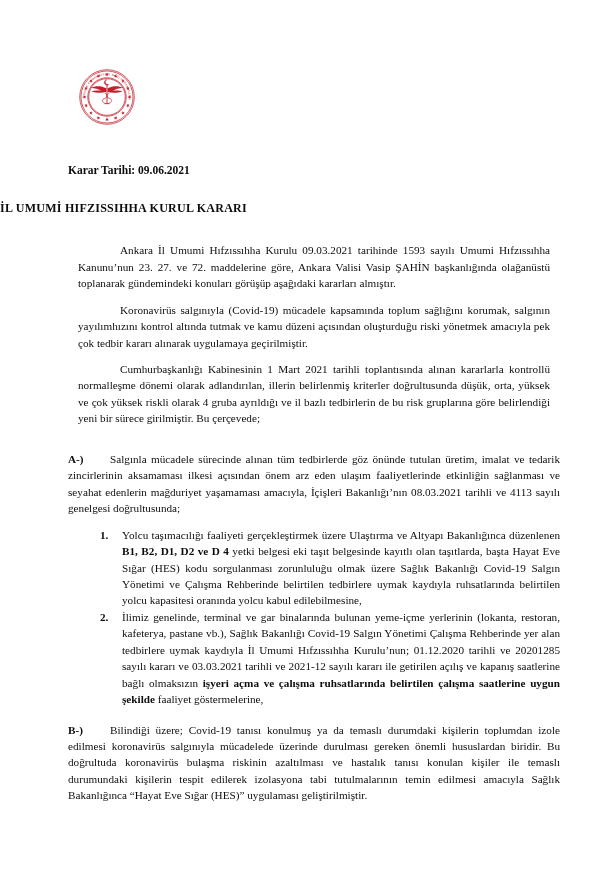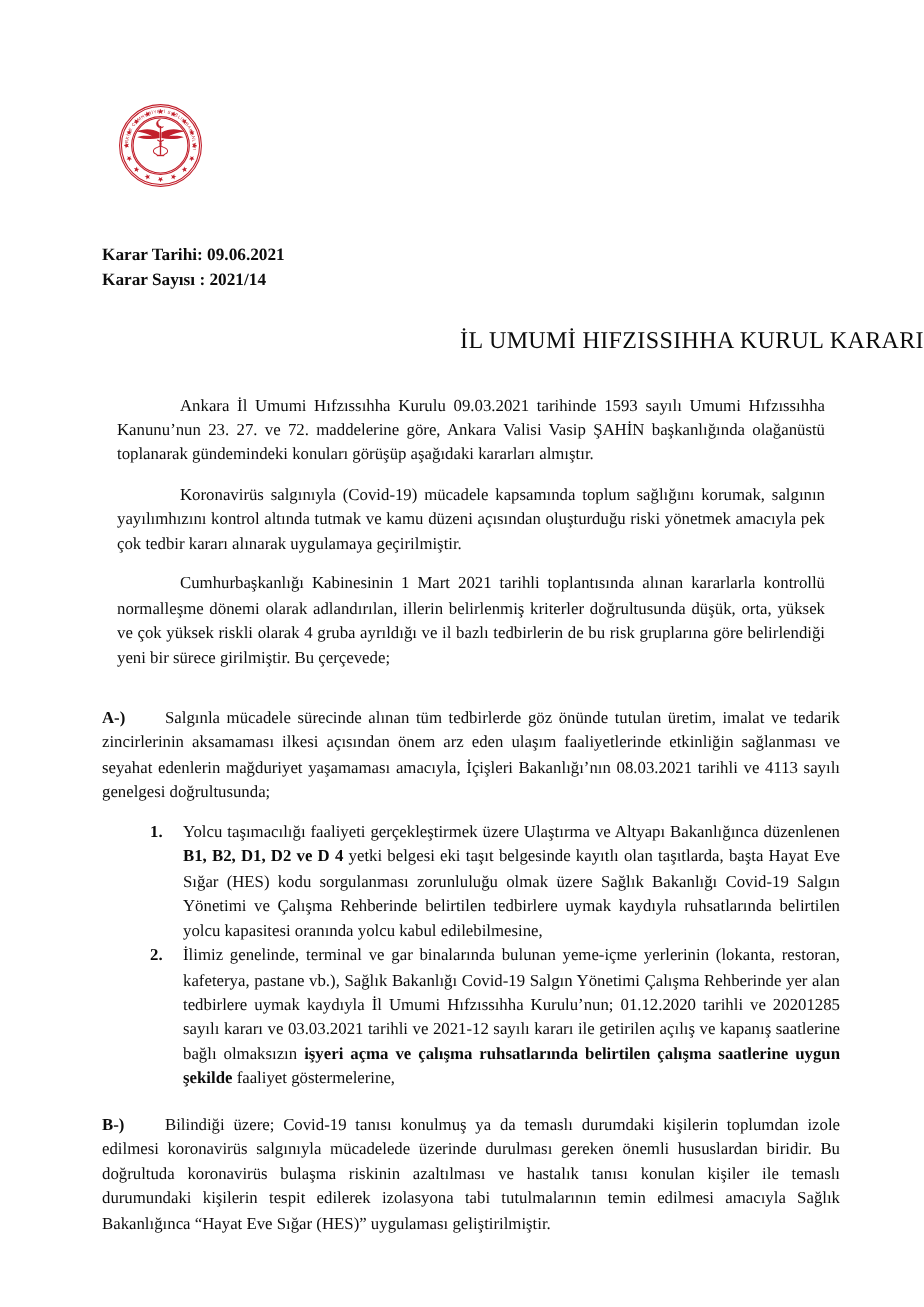--- a/index.html
+++ b/index.html
@@ -50,23 +50,23 @@
   .meta {
     margin: 50px 0 0 68px;
     font-size: 11.5px;
     font-weight: bold;
     line-height: 1.50;
   }
 
   
   .doc-title {
     margin-top: 22px;
-    text-align: right;
-    font-size: 16px;
-    font-weight: normal;
+    text-align: left;
+    font-size: 12px;
+    font-weight: bold;
     letter-spacing: 0.25px;
   }
 
   
   .body {
     margin: 0 56px 0 68px;
     font-size: 11.2px;
     line-height: 1.47;
     text-align: justify;
   }
@@ -209,21 +209,20 @@
 
           <rect x="92" y="120" width="16" height="3" stroke="none"></rect>
         </g>
       </svg>
     </div>
 
   </div>
 
   <div class="meta">
     <div>Karar Tarihi: 09.06.2021</div>
-    <div>Karar Sayısı : 2021/14</div>
   </div>
 
   <div class="doc-title">İL UMUMİ HIFZISSIHHA KURUL KARARI</div>
 
   <div class="body">
 
     <div class="spacer-16"></div>
 
     <p>Ankara İl Umumi Hıfzıssıhha Kurulu 09.03.2021 tarihinde 1593 sayılı Umumi Hıfzıssıhha Kanunu’nun 23. 27. ve 72. maddelerine göre, Ankara Valisi Vasip ŞAHİN başkanlığında olağanüstü toplanarak gündemindeki konuları görüşüp aşağıdaki kararları almıştır.</p>
     <p>Koronavirüs salgınıyla (Covid-19) mücadele kapsamında toplum sağlığını korumak, salgının yayılımhızını kontrol altında tutmak ve kamu düzeni açısından oluşturduğu riski yönetmek amacıyla pek çok tedbir kararı alınarak uygulamaya geçirilmiştir.</p>

